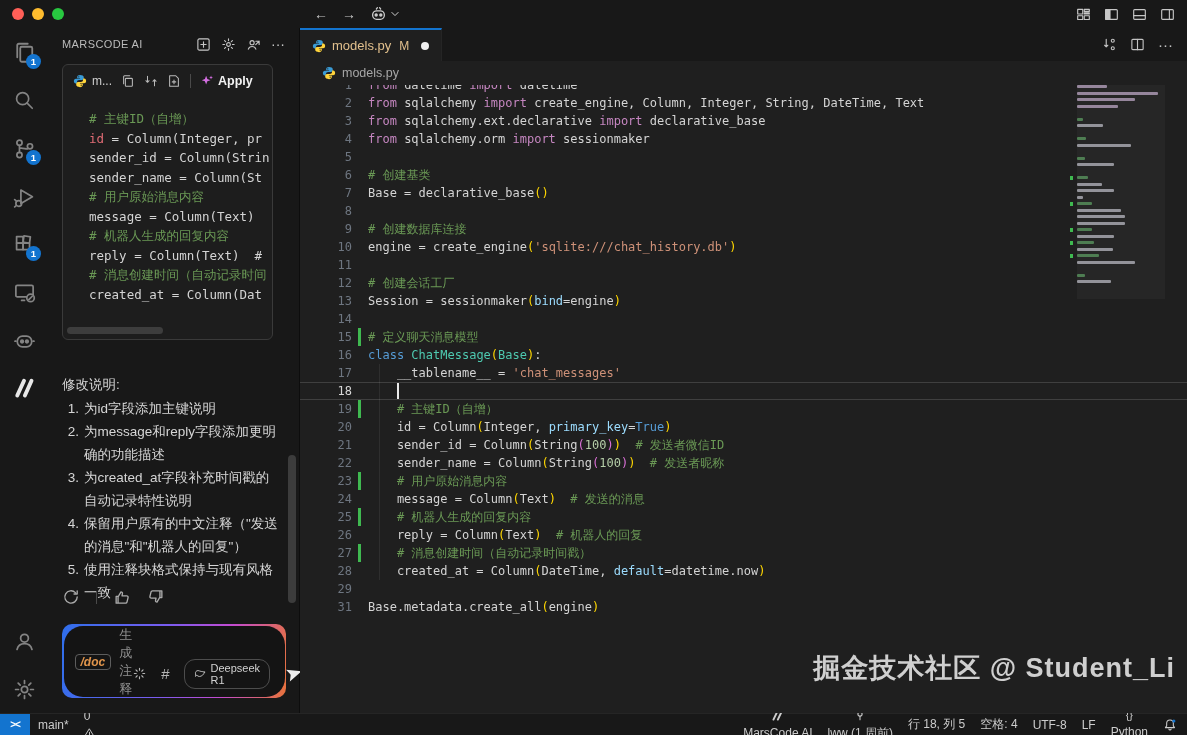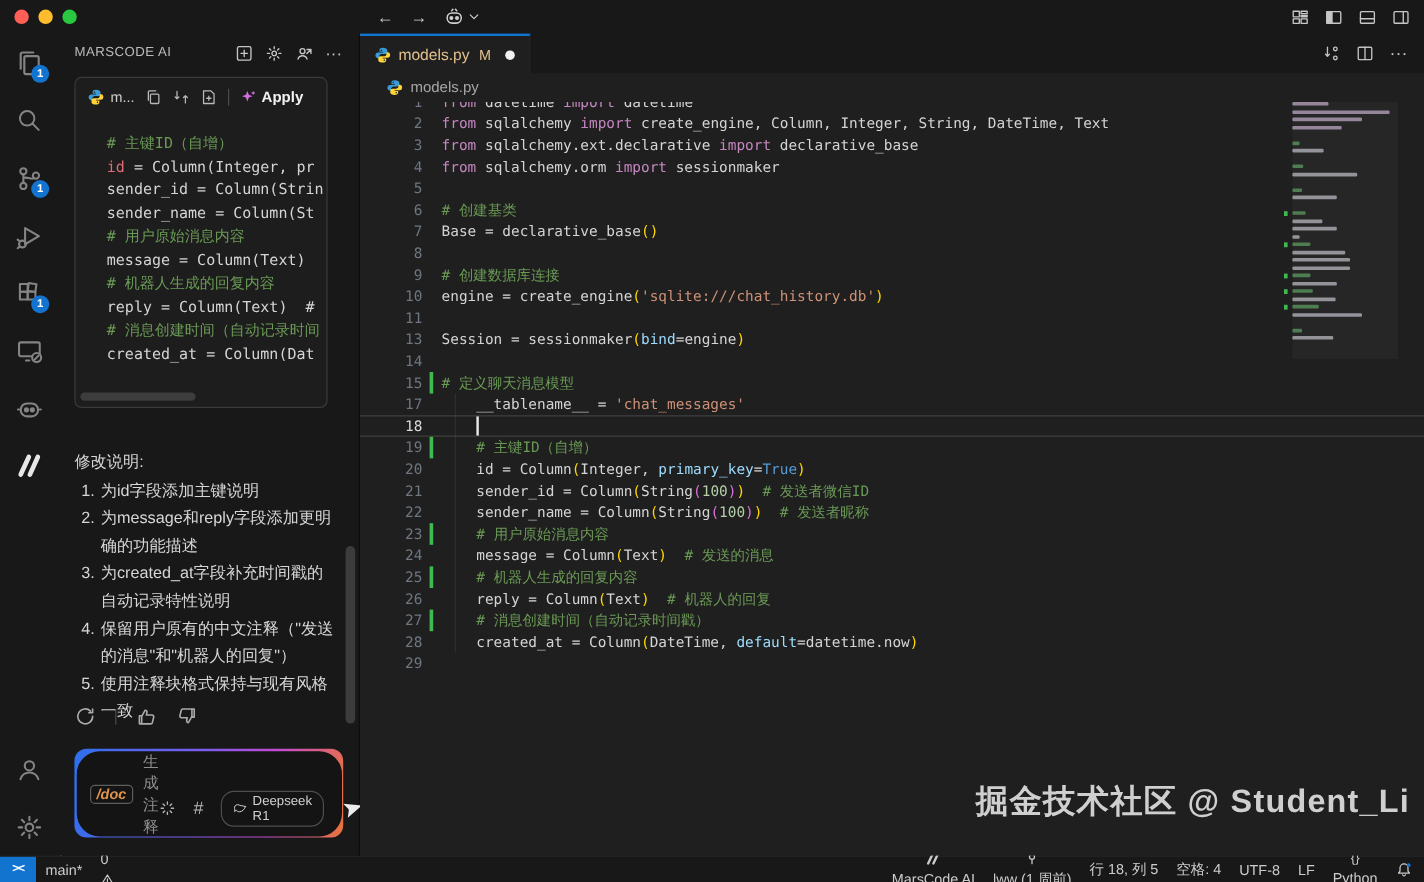--- a/index.html
+++ b/index.html
@@ -518,37 +518,47 @@
               <span class="lnum">10</span>
               <span class="bargap"></span>
               <pre><span class="tk-txt">engine = create_engine</span><span class="tk-p1">(</span><span class="tk-str">'sqlite:///chat_history.db'</span><span class="tk-p1">)</span></pre>
             </div>
             <div class="row">
               <span class="lnum">11</span>
               <span class="bargap"></span>
               <pre></pre>
             </div>
             <div class="row">
+              <span class="lnum">12</span>
+              <span class="bargap"></span>
+              <pre><span class="tk-com"># 创建会话工厂</span></pre>
+            </div>
+            <div class="row">
               <span class="lnum">13</span>
               <span class="bargap"></span>
               <pre><span class="tk-txt">Session = sessionmaker</span><span class="tk-p1">(</span><span class="tk-param">bind</span><span class="tk-txt">=engine</span><span class="tk-p1">)</span></pre>
             </div>
             <div class="row">
               <span class="lnum">14</span>
               <span class="bargap"></span>
               <pre></pre>
             </div>
             <div class="row">
               <span class="lnum">15</span>
               <span class="bargap">
                 <span class="chbar"></span>
               </span>
               <pre><span class="tk-com"># 定义聊天消息模型</span></pre>
             </div>
             <div class="row">
+              <span class="lnum">16</span>
+              <span class="bargap"></span>
+              <pre><span class="tk-ctrl">class</span><span class="tk-txt"> </span><span class="tk-type">ChatMessage</span><span class="tk-p1">(</span><span class="tk-type">Base</span><span class="tk-p1">)</span><span class="tk-txt">:</span></pre>
+            </div>
+            <div class="row">
               <span class="lnum">17</span>
               <span class="bargap"></span>
               <span class="guide"></span>
               <pre><span class="tk-txt">    __tablename__ = </span><span class="tk-str">'chat_messages'</span></pre>
             </div>
             <div class="row cur">
               <span class="lnum">18</span>
               <span class="bargap"></span>
               <span class="guide"></span>
               <pre><span class="tk-txt">    </span></pre>
@@ -619,20 +629,25 @@
             <div class="row">
               <span class="lnum">28</span>
               <span class="bargap"></span>
               <span class="guide"></span>
               <pre><span class="tk-txt">    created_at = Column</span><span class="tk-p1">(</span><span class="tk-txt">DateTime, </span><span class="tk-param">default</span><span class="tk-txt">=datetime.now</span><span class="tk-p1">)</span></pre>
             </div>
             <div class="row">
               <span class="lnum">29</span>
               <span class="bargap"></span>
               <pre></pre>
+            </div>
+            <div class="row">
+              <span class="lnum">31</span>
+              <span class="bargap"></span>
+              <pre><span class="tk-txt">Base.metadata.create_all</span><span class="tk-p1">(</span><span class="tk-txt">engine</span><span class="tk-p1">)</span></pre>
             </div>
           </div>
         <div class="minimap" id="minimap">
             <div class="mm-slider"></div>
             <div class="mm-row">
               <div class="mm-bar" style="width: 30.45px; background: rgb(150, 134, 156);"></div>
             </div>
             <div class="mm-row">
               <div class="mm-bar" style="width: 80.85px; background: rgb(150, 134, 156);"></div>
             </div>

